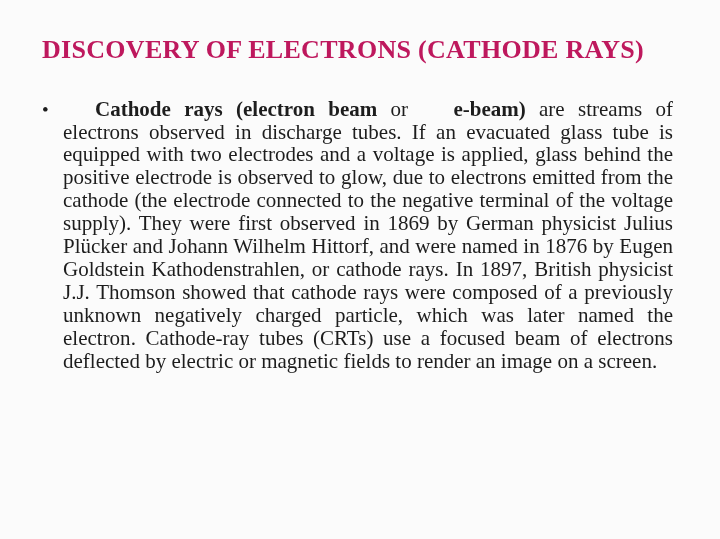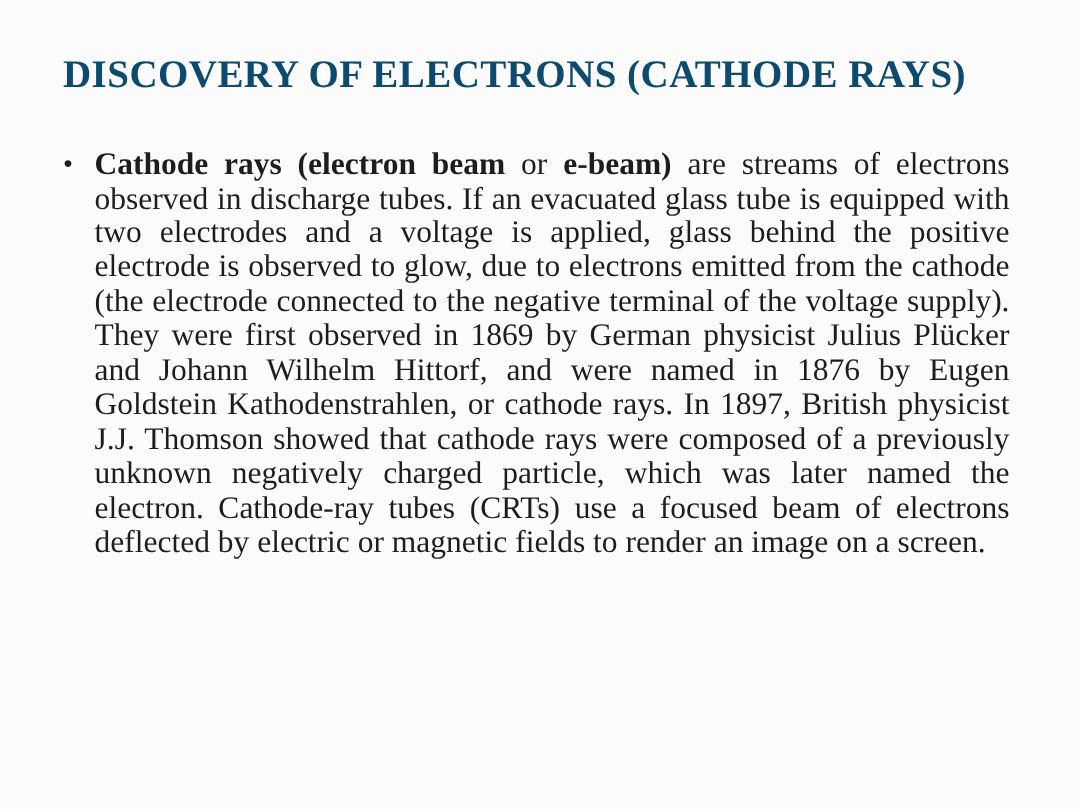--- a/index.html
+++ b/index.html
@@ -23,21 +23,21 @@
     background: #fbfbfb;
   }
 
   .slide-title {
     margin: 36px 40px 0 42px;
     font-size: 26px;
     font-weight: bold;
     letter-spacing: 0.3px;
     line-height: 1.1;
     white-space: nowrap;
-    color: #0c4a6e;
+    color: #be185d;
   }
 
   .bullet-item {
     display: flex;
     align-items: flex-start;
     margin: 33px 47px 0 42px; 
   }
 
   .bullet-marker {
     flex: 0 0 21px;
@@ -49,21 +49,21 @@
 
   .bullet-text {
     flex: 1 1 auto;
     font-size: 21px;
     line-height: 22.9px;
     text-align: justify;
     text-justify: inter-word;
     color: #1d1d1d;
   }
 
-  .seg-bold   { font-weight: bold; }
+  .seg-bold   { font-weight: bold; margin-left: 32px; }
   .seg-italic { }
   .seg-normal { font-weight: normal; font-style: normal; }
 </style>
 </head>
 <body>
 
 <div class="slide">
 
   <h1 class="slide-title">DISCOVERY OF ELECTRONS (CATHODE RAYS)</h1>
 

